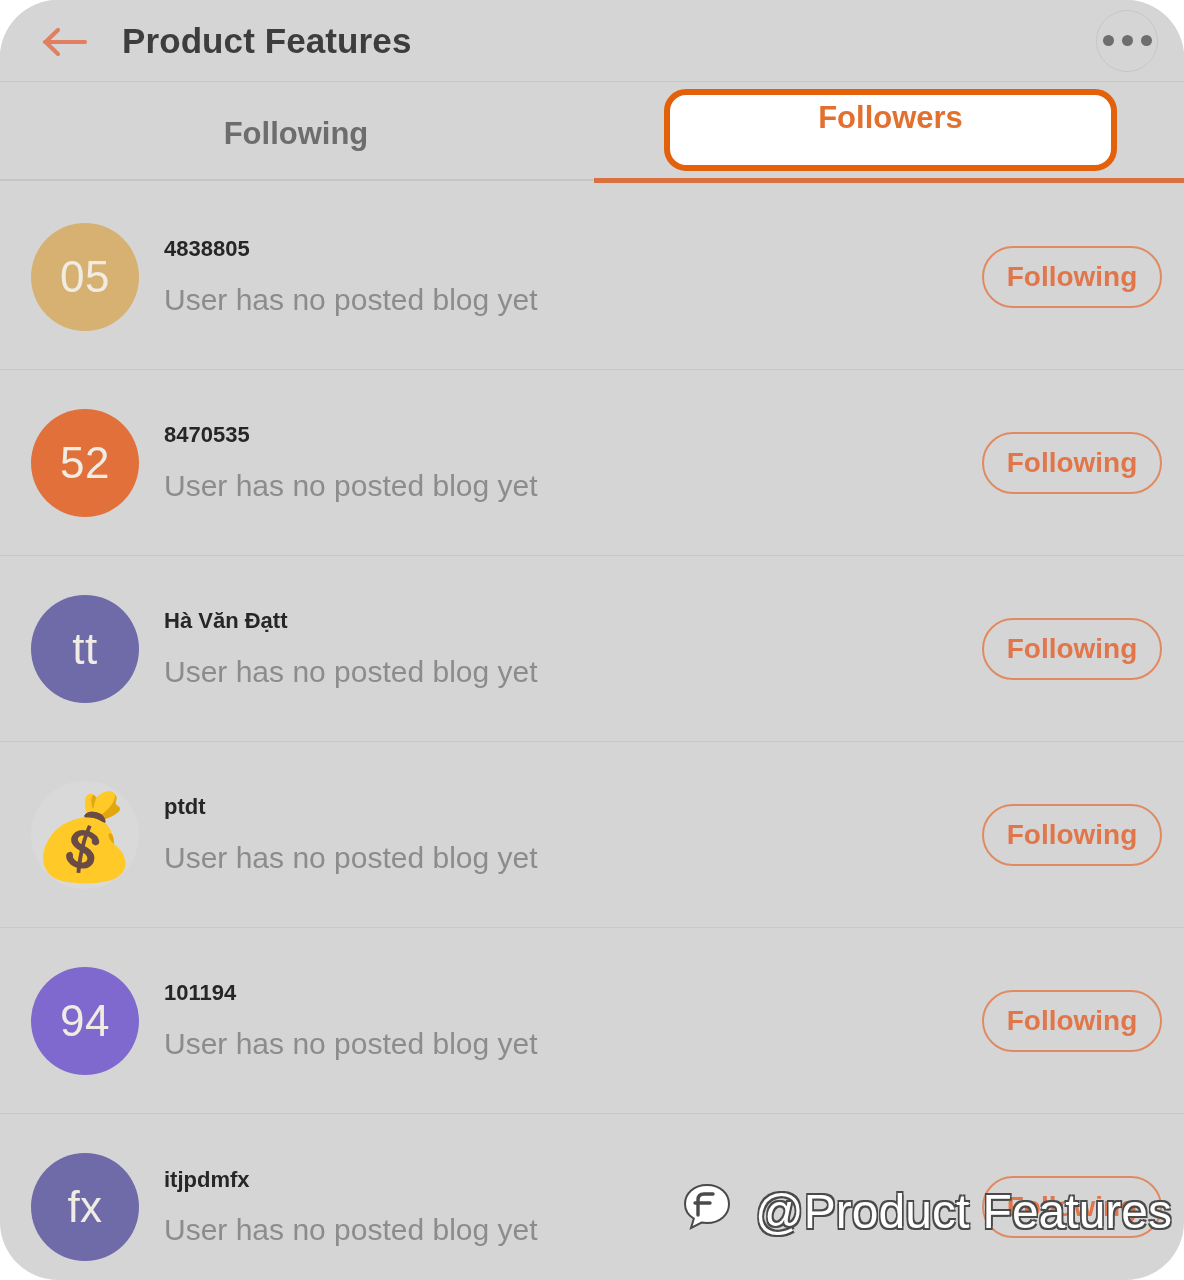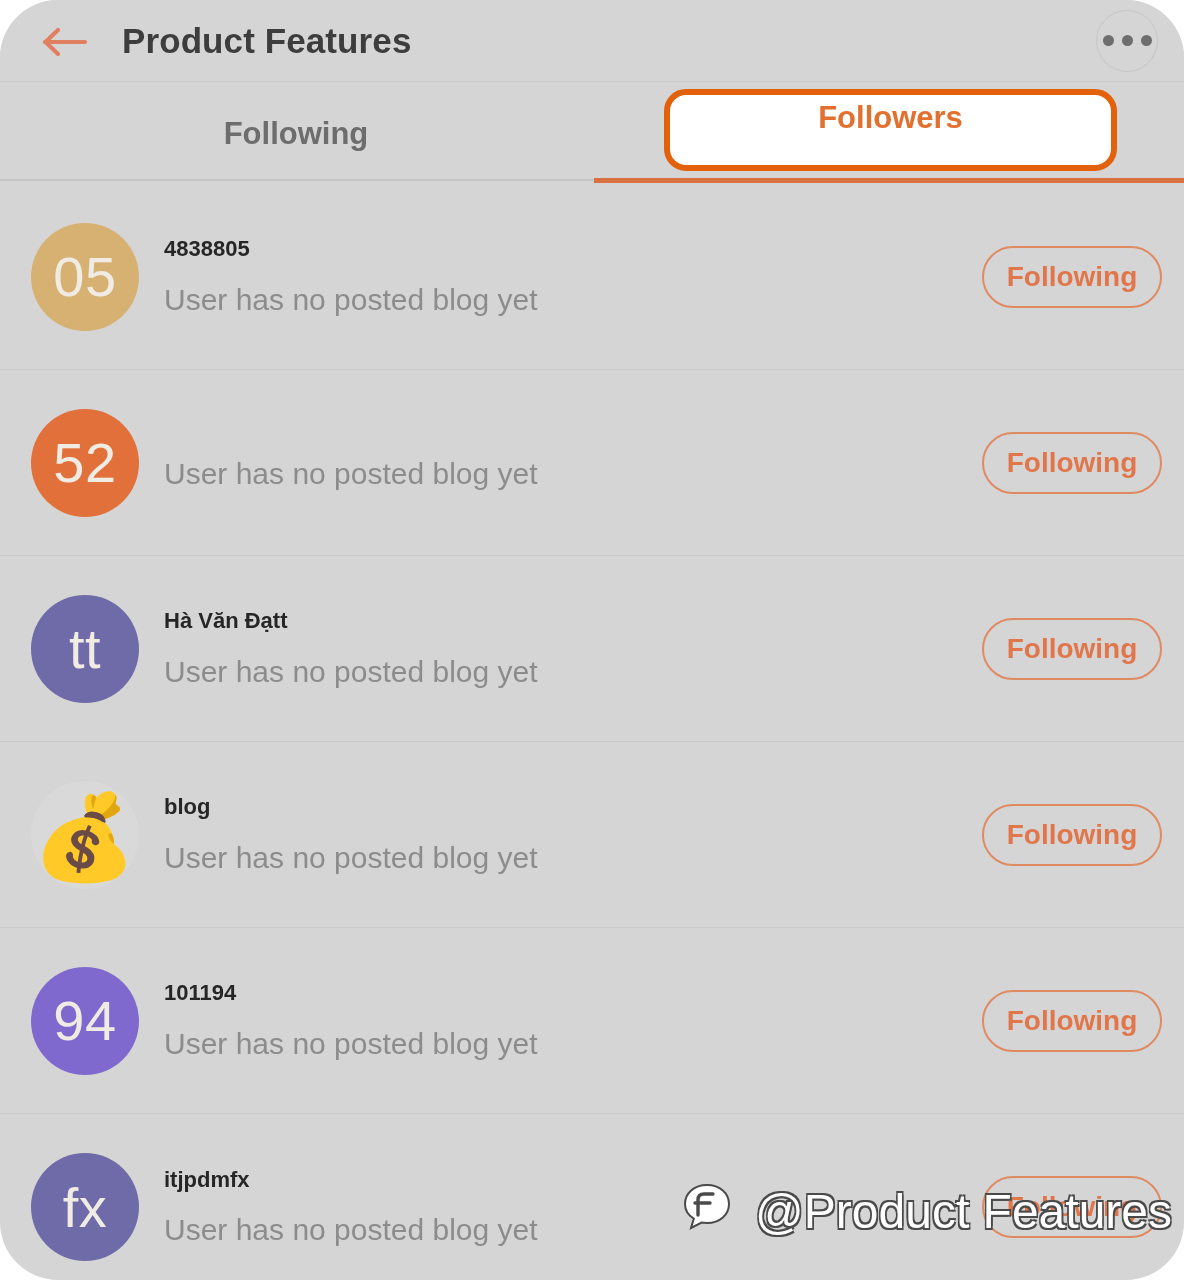--- a/index.html
+++ b/index.html
@@ -158,21 +158,21 @@
 
   .avatar {
     width: 108px;
     height: 108px;
     min-width: 108px;
     border-radius: 50%;
     display: flex;
     align-items: center;
     justify-content: center;
     color: #f0ece4;
-    font-size: 56px;
+    font-size: 44px;
     font-weight: 400;
     letter-spacing: 0.5px;
     overflow: hidden;
   }
   .avatar-emoji {
     background: #d9d9d9;
     font-size: 84px;
     line-height: 1;
     color: #000;
   }
@@ -283,20 +283,21 @@
         <div class="usub">User has no posted blog yet</div>
       </div>
       <div class="follow-btn">Following</div>
     </div>
 
     <div class="row">
       <div class="avatar" style="background: rgb(226, 112, 58);">
         <span>52</span>
       </div>
       <div class="meta">
+        <div class="uname">8470535</div>
         <div class="usub">User has no posted blog yet</div>
       </div>
       <div class="follow-btn">Following</div>
     </div>
 
     <div class="row">
       <div class="avatar" style="background: rgb(111, 106, 168);">
         <span>tt</span>
       </div>
       <div class="meta">
@@ -304,21 +305,21 @@
         <div class="usub">User has no posted blog yet</div>
       </div>
       <div class="follow-btn">Following</div>
     </div>
 
     <div class="row">
       <div class="avatar avatar-emoji" style="background: rgb(217, 217, 217);">
         <span>💰</span>
       </div>
       <div class="meta">
-        <div class="uname">blog</div>
+        <div class="uname">ptdt</div>
         <div class="usub">User has no posted blog yet</div>
       </div>
       <div class="follow-btn">Following</div>
     </div>
 
     <div class="row">
       <div class="avatar" style="background: rgb(128, 105, 206);">
         <span>94</span>
       </div>
       <div class="meta">

